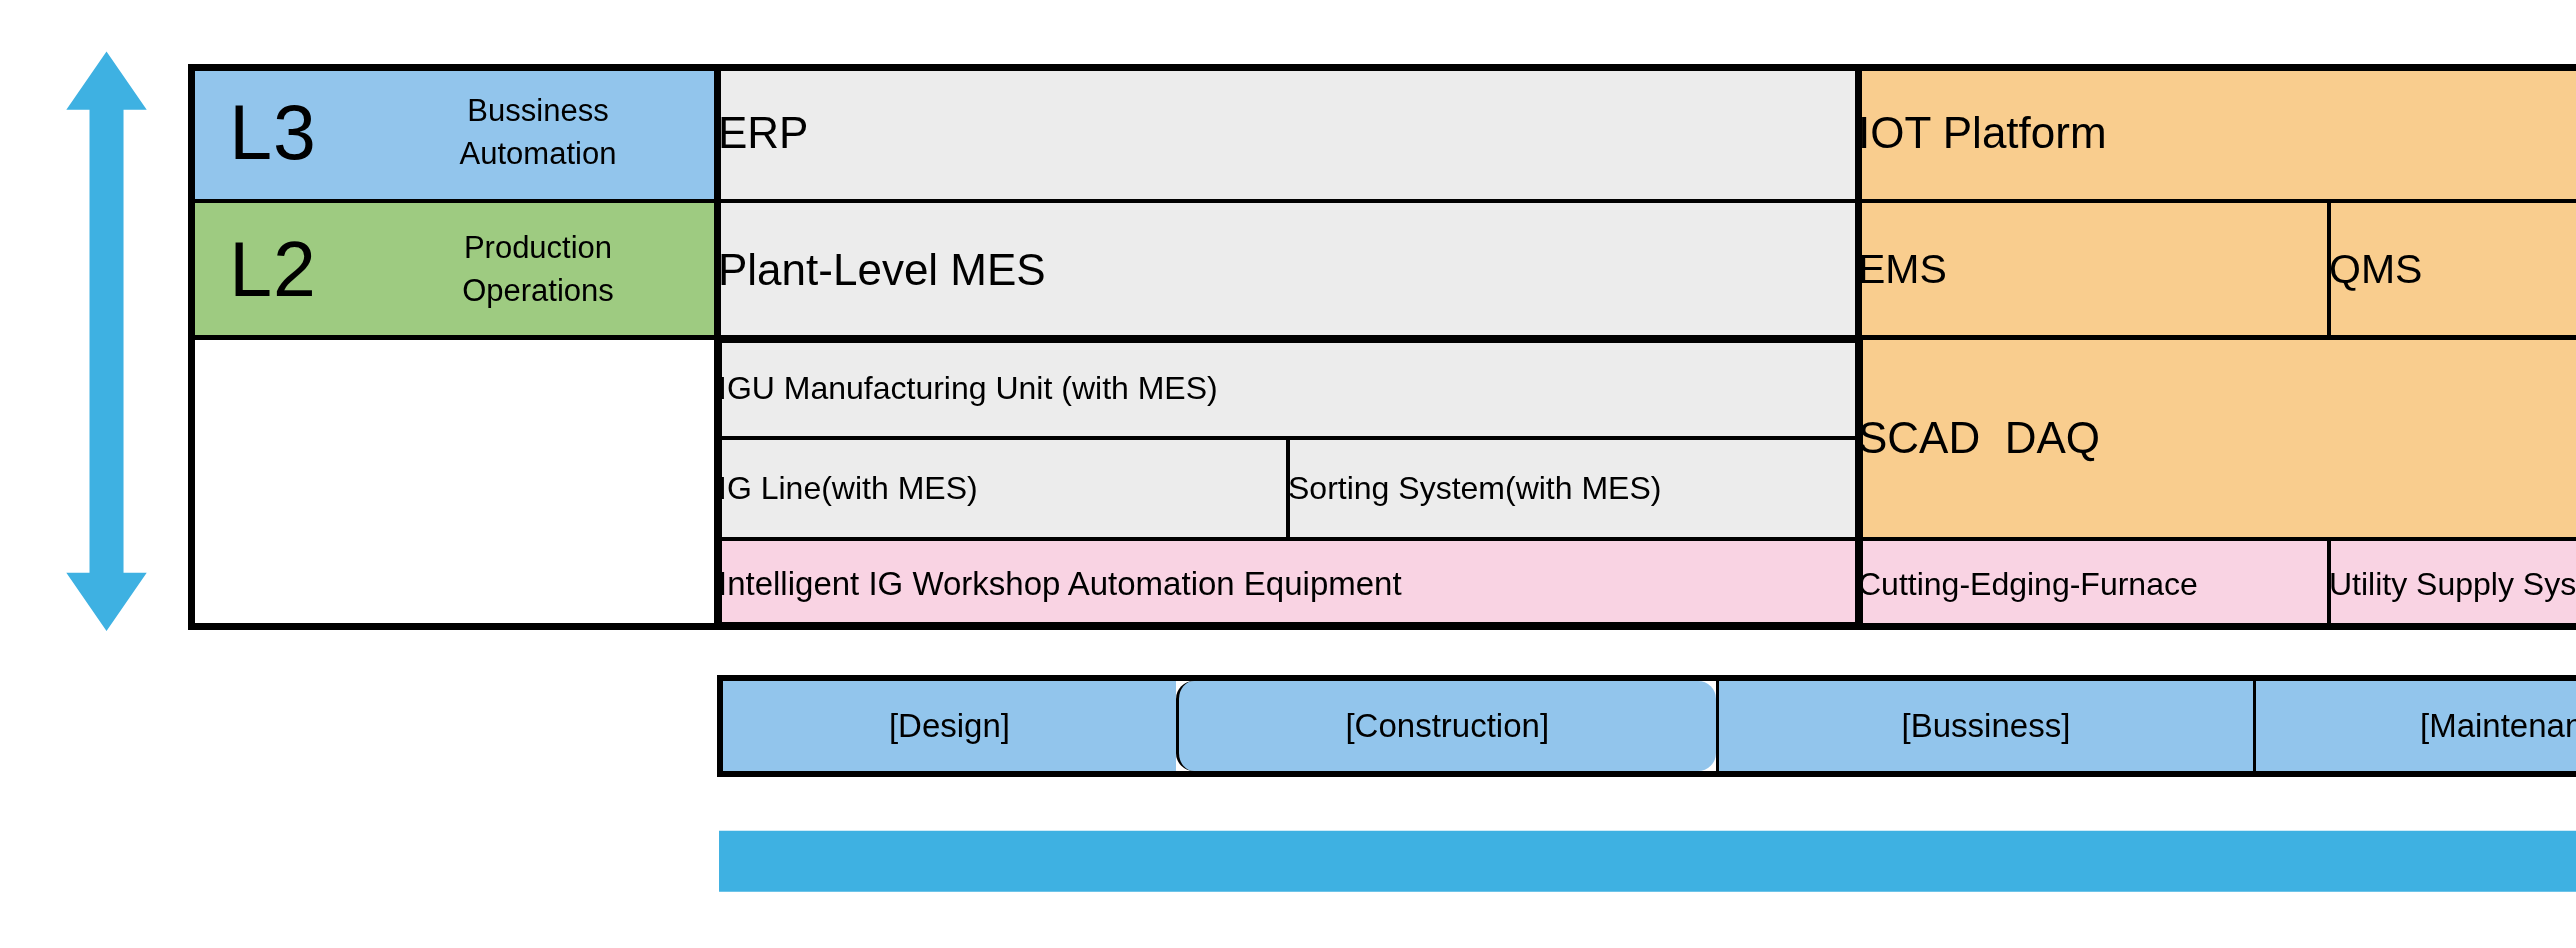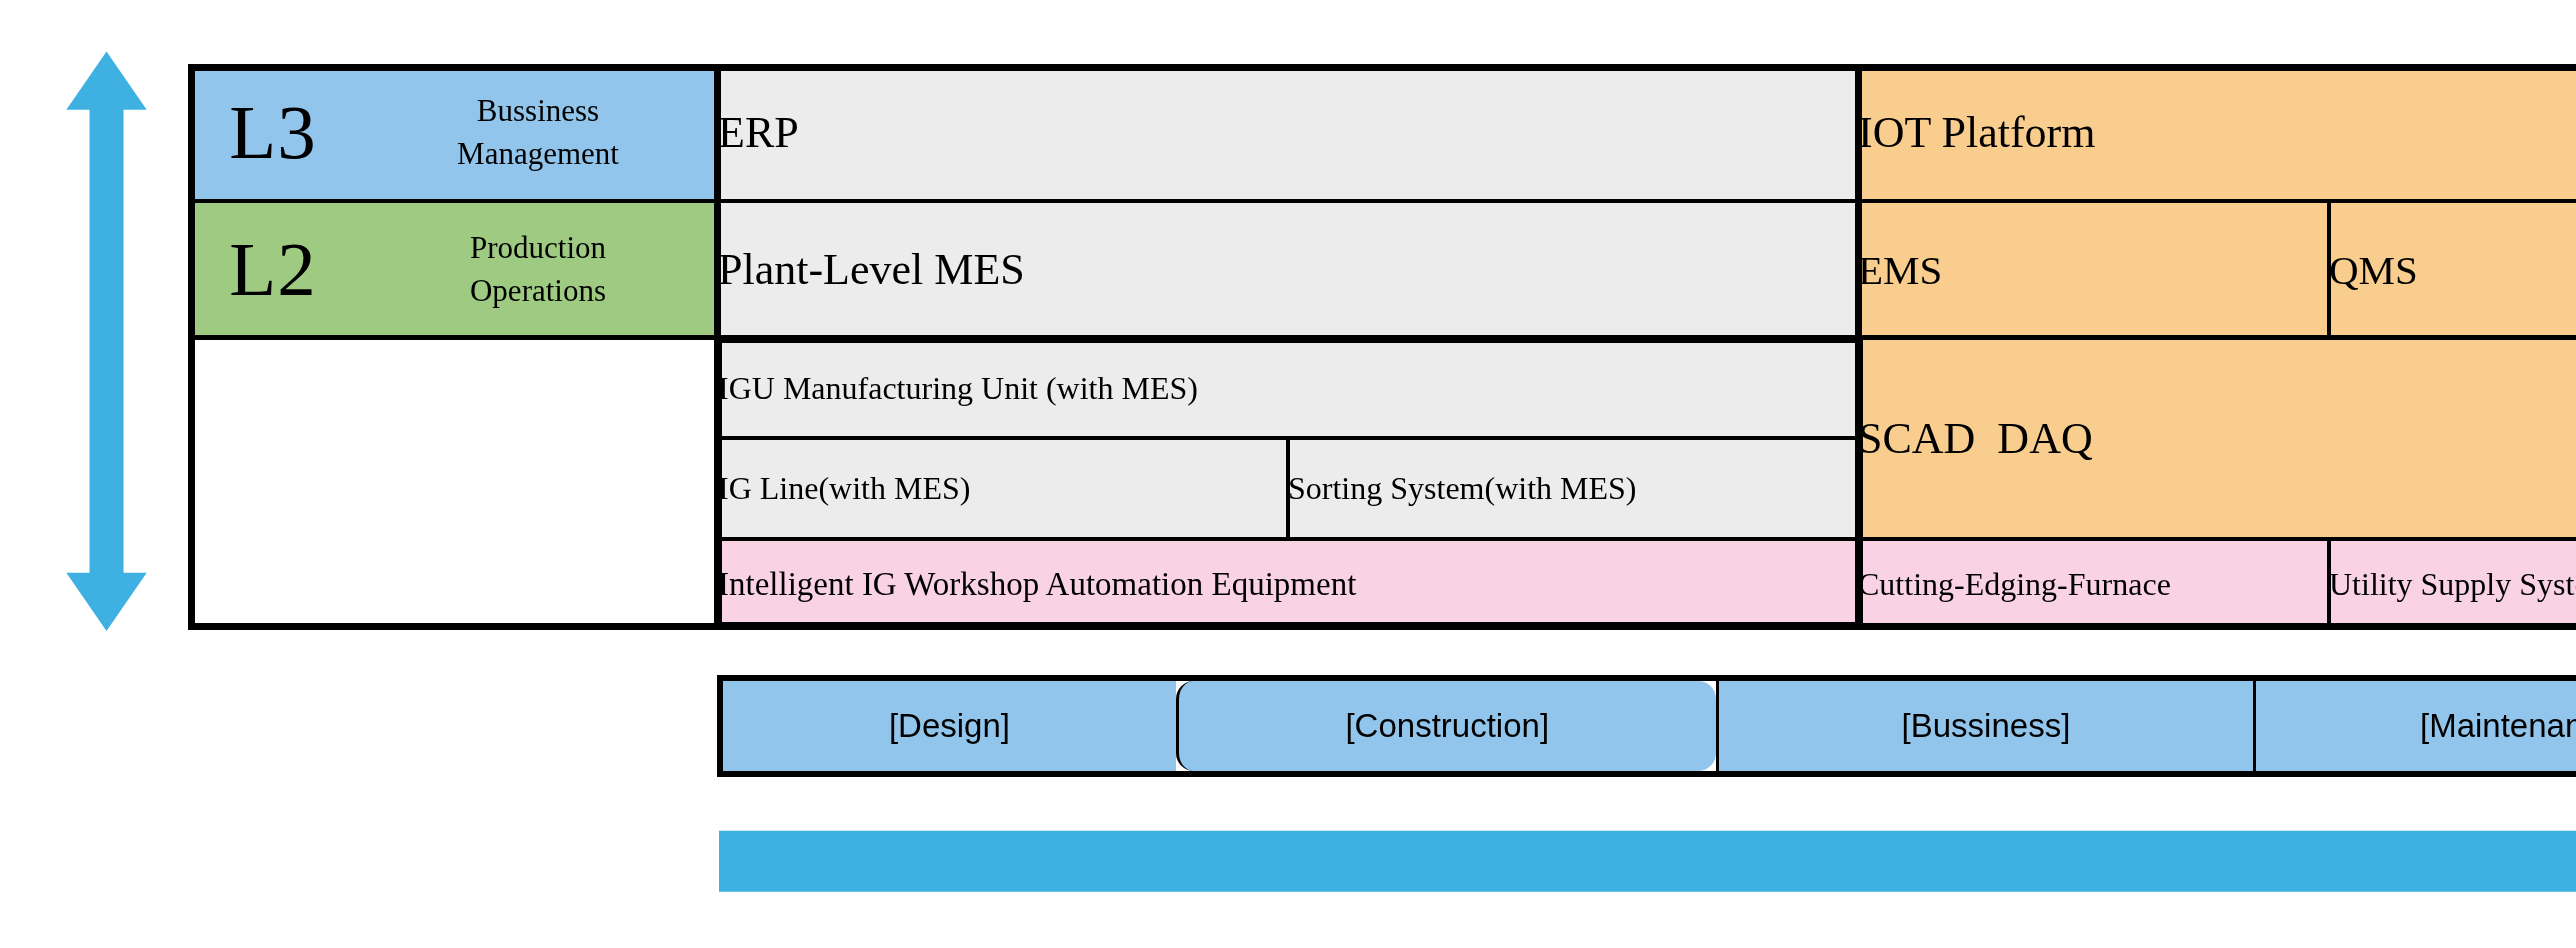--- a/index.html
+++ b/index.html
@@ -1,19 +1,19 @@
 <!DOCTYPE html>
 <html style="font-size:8.2px"><head>
 <meta charset="utf-8">
 <style>
   html,body{margin:0;padding:0;background:#fff;}
   .canvas{position:relative;width:2862px;height:949px;background:#fff;overflow:hidden;
           font-family:"Liberation Sans",sans-serif;color:#000;}
   .cell{position:absolute;display:flex;align-items:center;justify-content:flex-start;
-        text-align:center;z-index:1;box-sizing:border-box;font-family:Liberation Serif, serif;}
+        text-align:center;z-index:1;box-sizing:border-box;}
   .line{position:absolute;background:#000;z-index:2;}
   .outline{position:absolute;border:7.2px solid #000;box-sizing:border-box;background:transparent;z-index:3;}
   .block-outline{position:absolute;border:8.2px solid #000;box-sizing:border-box;background:transparent;z-index:4;}
   .lvl-cell{display:flex;flex-direction:row;align-items:center;}
   .lvl-code{width:170px;display:flex;align-items:center;justify-content:center;
             font-size:77px;letter-spacing:1px;}
   .lvl-desc{flex:1;display:flex;flex-direction:column;align-items:center;justify-content:center;
             font-size:31px;line-height:1.38;}
   .t-big{font-size:44px;}
   .t-med{font-size:41px;}
@@ -32,21 +32,21 @@
 <div class="canvas">
 
   <svg class="arrow-svg" style="left:62px;top:49px;" width="88" height="585" viewBox="0 0 170 1135">
     <polygon points="86,5 164,118 119,118 119,1016 164,1016 86,1129 8,1016 53,1016 53,118 8,118" fill="#3EB1E2"></polygon>
   </svg>
 
   <div class="cell lvl-cell" style="left: 188px; top: 64px; width: 530px; height: 137px; background: rgb(146, 197, 236);">
     <span class="lvl-code">L3</span>
     <span class="lvl-desc">
       <span>Bussiness</span>
-      <span>Management</span>
+      <span>Automation</span>
     </span>
   </div>
   <div class="cell lvl-cell" style="left: 188px; top: 201px; width: 530px; height: 137px; background: rgb(158, 203, 129);">
     <span class="lvl-code">L2</span>
     <span class="lvl-desc">
       <span>Production</span>
       <span>Operations</span>
     </span>
   </div>
 

